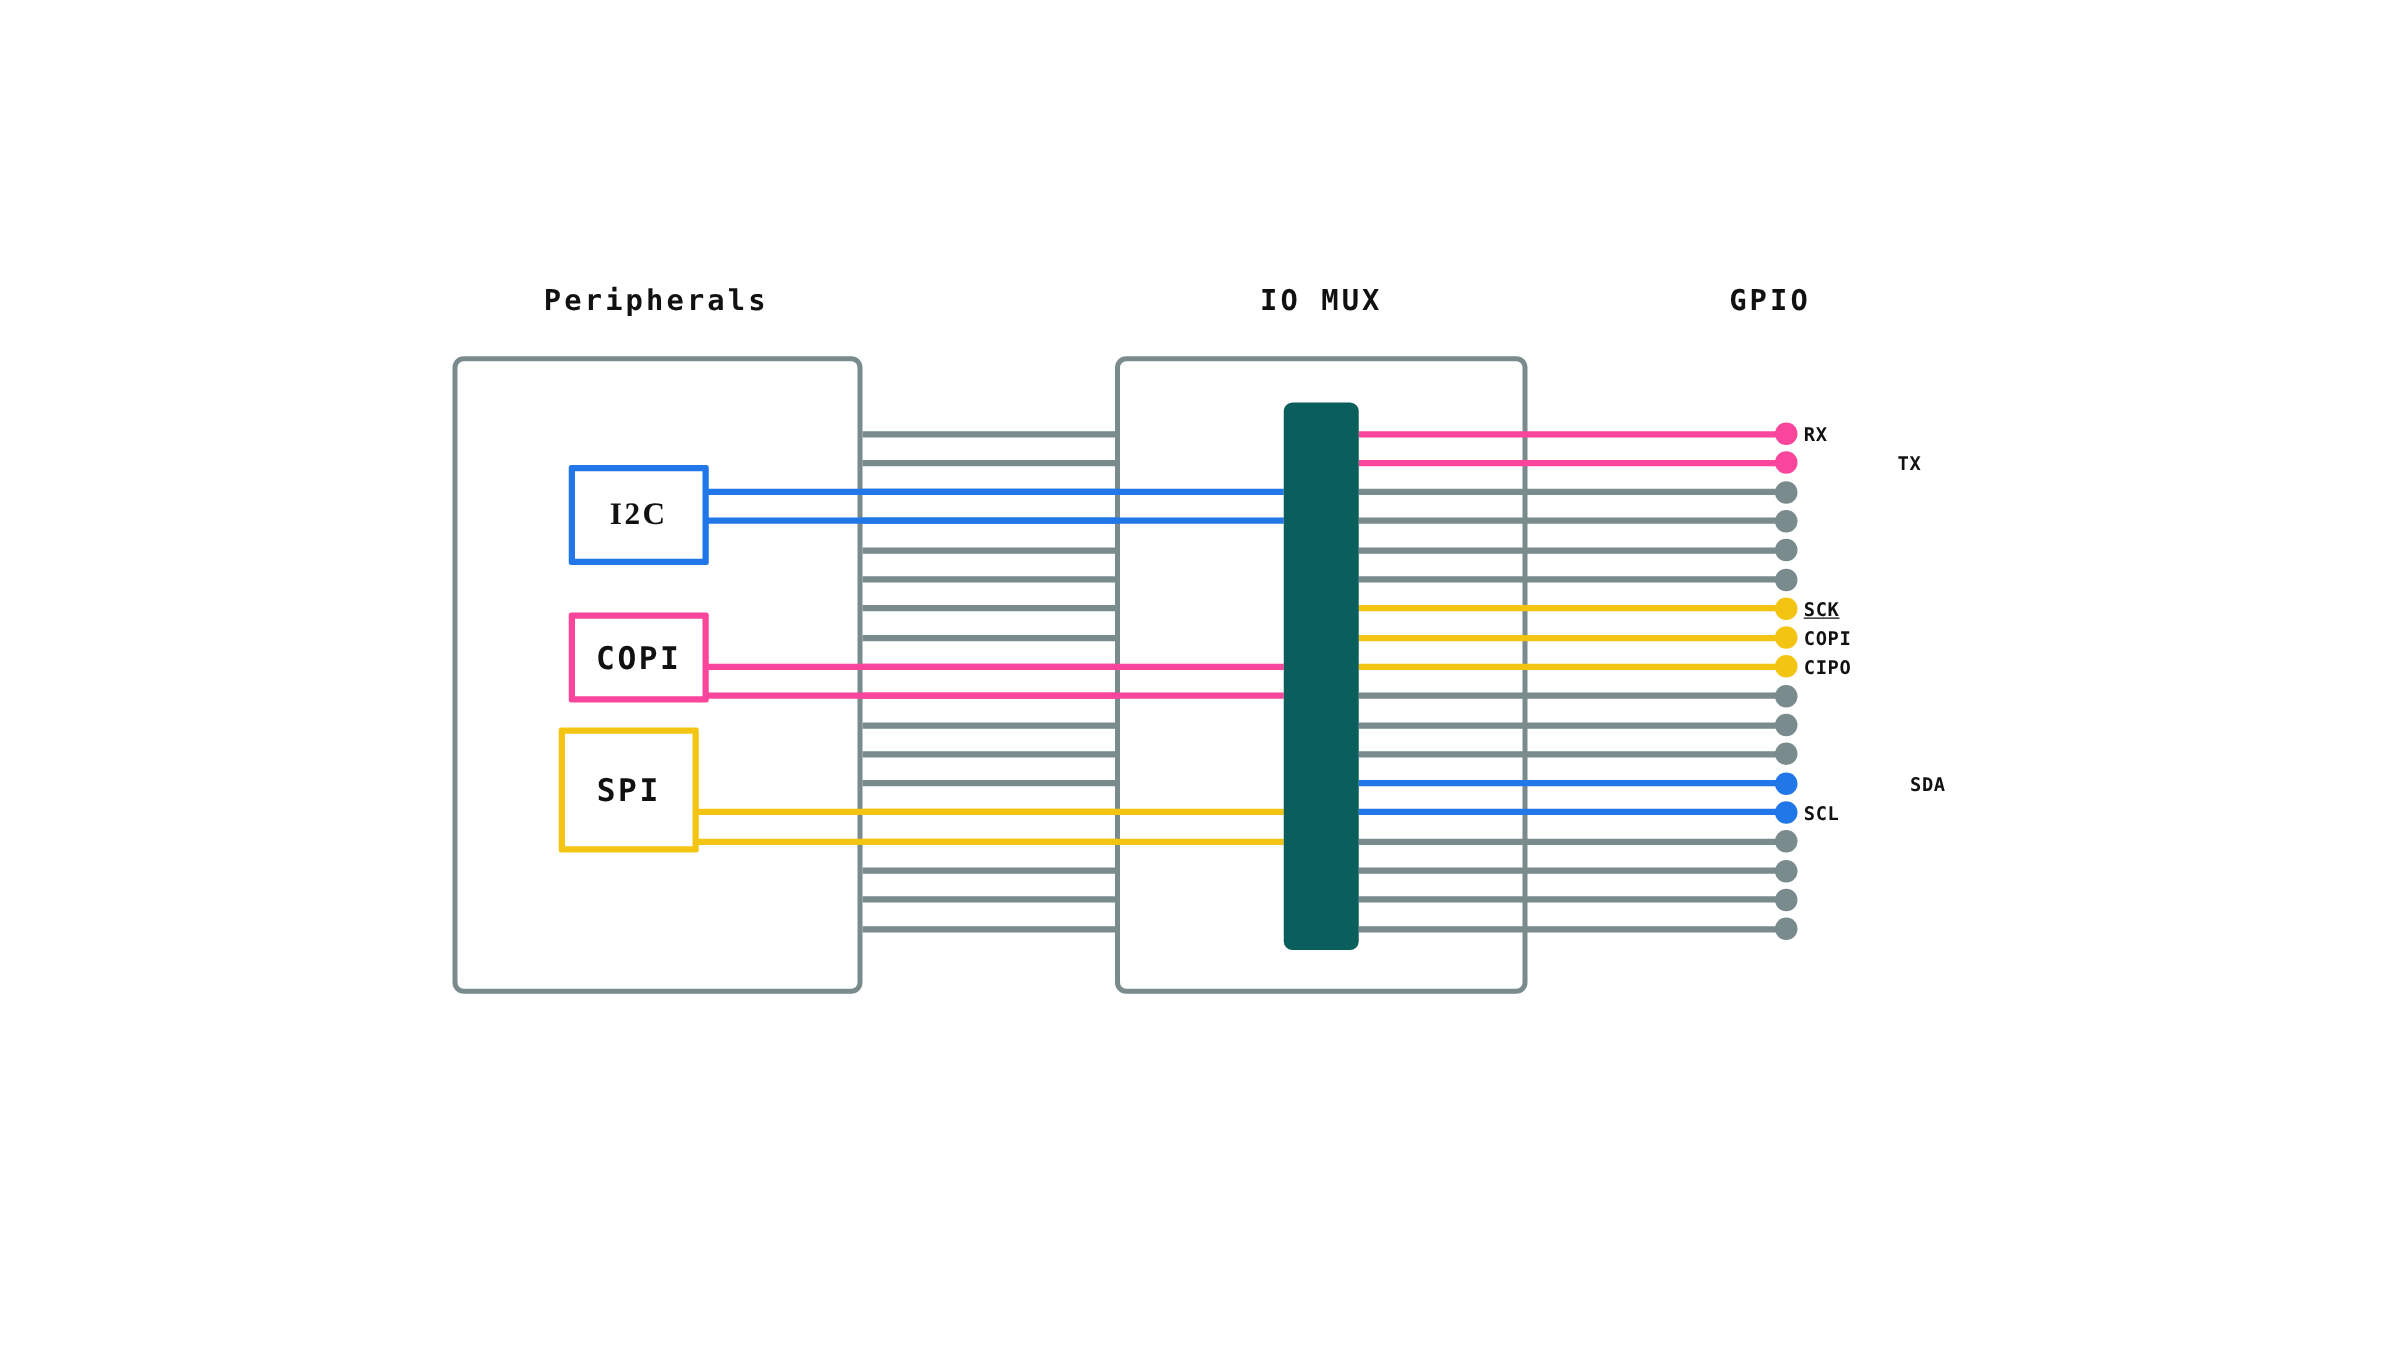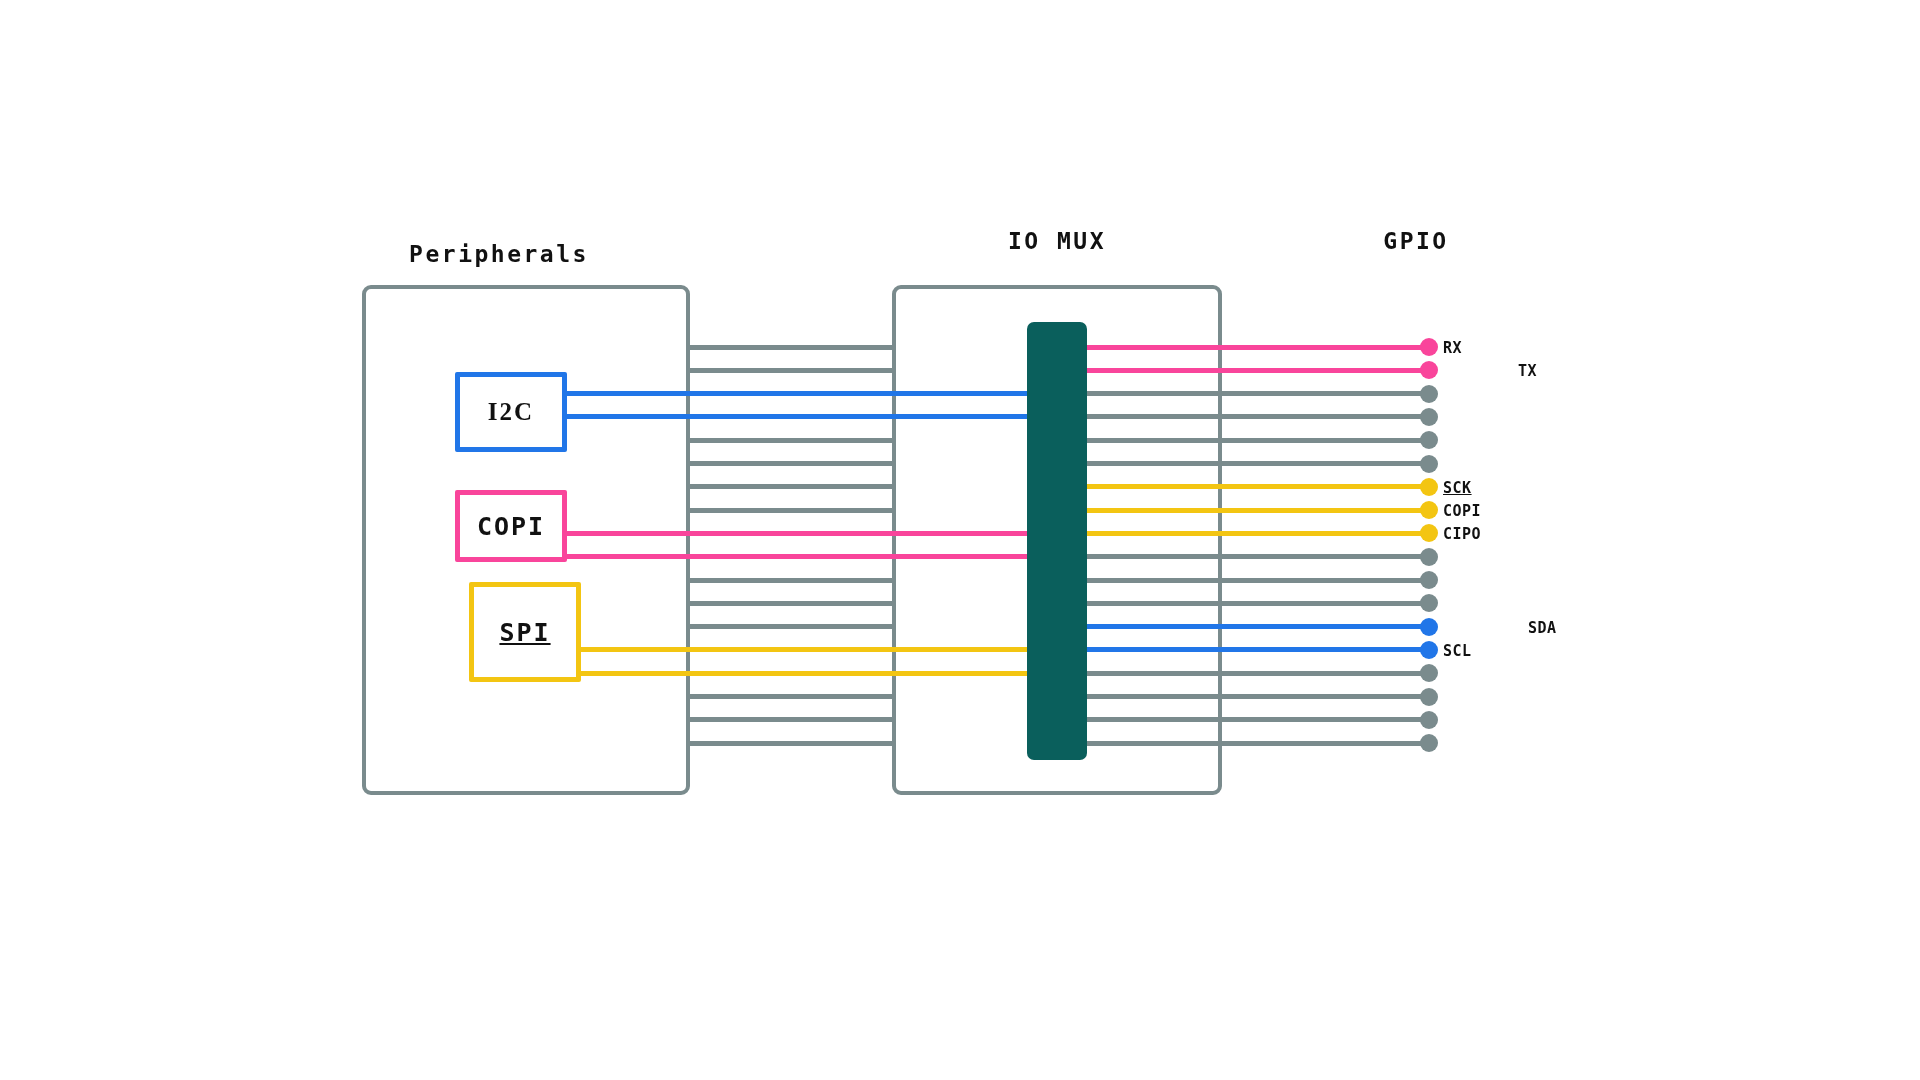--- a/index.html
+++ b/index.html
@@ -27,21 +27,21 @@
   .pin-label{
     position:absolute;font-family:"DejaVu Sans Mono","Liberation Mono",monospace;
     font-size:15px;font-weight:700;color:#111;letter-spacing:0.5px;white-space:nowrap;
   }
 </style>
 </head>
 <body>
 
 <div id="stage">
 
-  <div class="col-title" id="title-peripherals" style="left: 499px; top: 228px; margin-top: 13px;">Peripherals</div>
+  <div class="col-title" id="title-peripherals" style="left: 525px; top: 228px;">Peripherals</div>
   <div class="col-title" id="title-iomux" style="left: 1057px; top: 228px;">IO MUX</div>
   <div class="col-title" id="title-gpio" style="left: 1416px; top: 228px;">GPIO</div>
 
   <div class="container-box" id="left-container" style="left: 362px; top: 285px; width: 320px; height: 502px;"></div>
   <div class="container-box" id="mux-container" style="left: 892px; top: 285px; width: 322px; height: 502px;"></div>
 
   <div id="layer-wires">
       <div class="wire" style="left: 690px; top: 344.5px; width: 202px; background: rgb(122, 139, 141); z-index: 2;"></div>
       <div class="wire" style="left: 690px; top: 367.8px; width: 202px; background: rgb(122, 139, 141); z-index: 2;"></div>
       <div class="wire" style="left: 690px; top: 391.1px; width: 202px; background: rgb(33, 118, 232); z-index: 4;"></div>
@@ -84,21 +84,21 @@
       <div class="wire" style="left: 557px; top: 554.2px; width: 470px; background: rgb(249, 69, 155); z-index: 4;"></div>
       <div class="wire" style="left: 557px; top: 647.4px; width: 470px; background: rgb(243, 197, 18); z-index: 4;"></div>
       <div class="wire" style="left: 557px; top: 670.7px; width: 470px; background: rgb(243, 197, 18); z-index: 4;"></div>
     </div>
 
   <div class="mux-core" id="mux-core" style="left: 1027px; top: 322px; width: 60px; height: 438px; background: rgb(10, 95, 92);"></div>
 
   <div id="layer-periph">
       <div class="periph-box" style="left: 455px; top: 372px; width: 102px; height: 70px; border-color: rgb(33, 118, 232); font-family: Liberation Serif, serif;">I2C</div>
       <div class="periph-box" style="left: 455px; top: 490px; width: 102px; height: 62px; border-color: rgb(249, 69, 155);">COPI</div>
-      <div class="periph-box" style="left: 469px; top: 582px; width: 102px; height: 90px; border-color: rgb(243, 197, 18); text-decoration: underline;">SPI</div>
+      <div class="periph-box" style="left: 447px; top: 582px; width: 102px; height: 90px; border-color: rgb(243, 197, 18);">SPI</div>
     </div>
 
   <div id="layer-pins">
       <div class="pin" style="left: 1420px; top: 338px; background: rgb(249, 69, 155);"></div>
       <div class="pin-label" style="left: 1443px; top: 339px;">RX</div>
       <div class="pin" style="left: 1420px; top: 361.3px; background: rgb(249, 69, 155);"></div>
       <div class="pin-label" style="left: 1518px; top: 362.3px;">TX</div>
       <div class="pin" style="left: 1420px; top: 384.6px; background: rgb(122, 139, 141);"></div>
       <div class="pin" style="left: 1420px; top: 407.9px; background: rgb(122, 139, 141);"></div>
       <div class="pin" style="left: 1420px; top: 431.2px; background: rgb(122, 139, 141);"></div>

